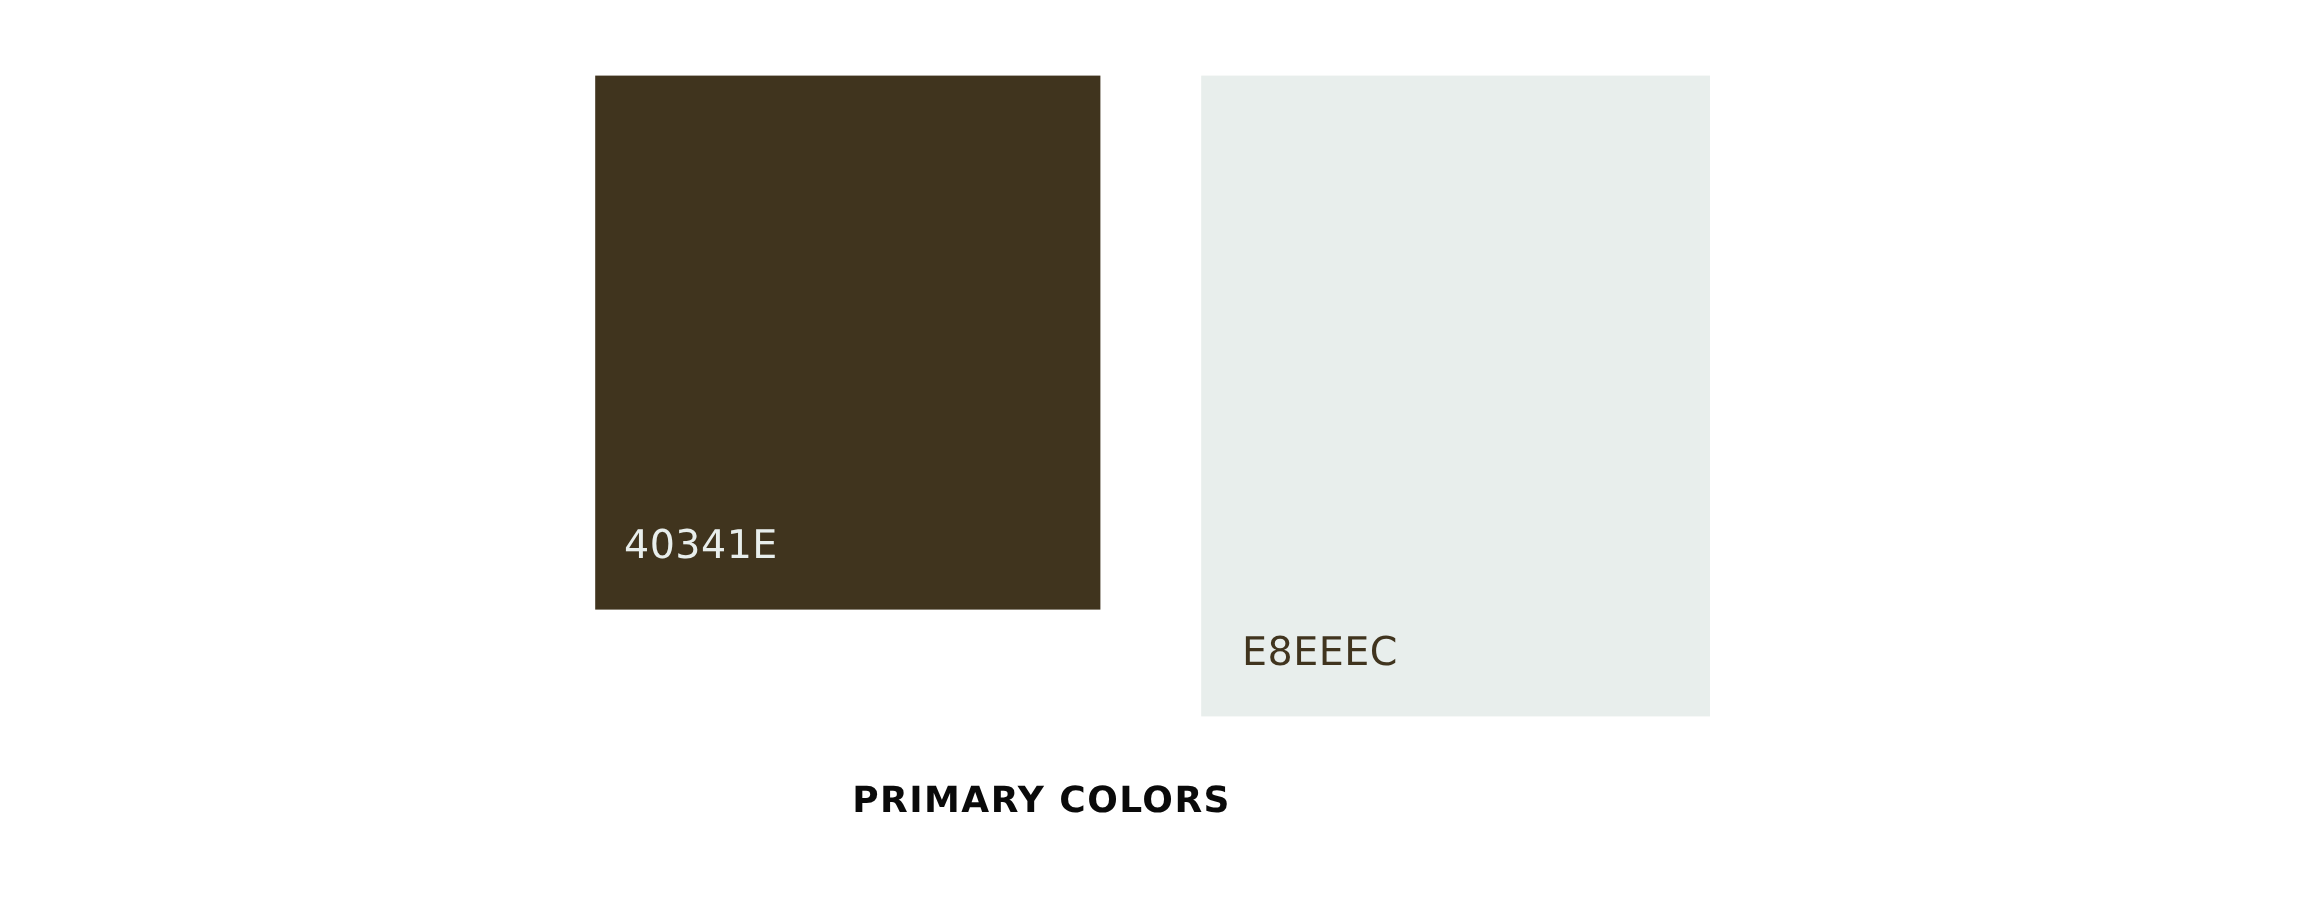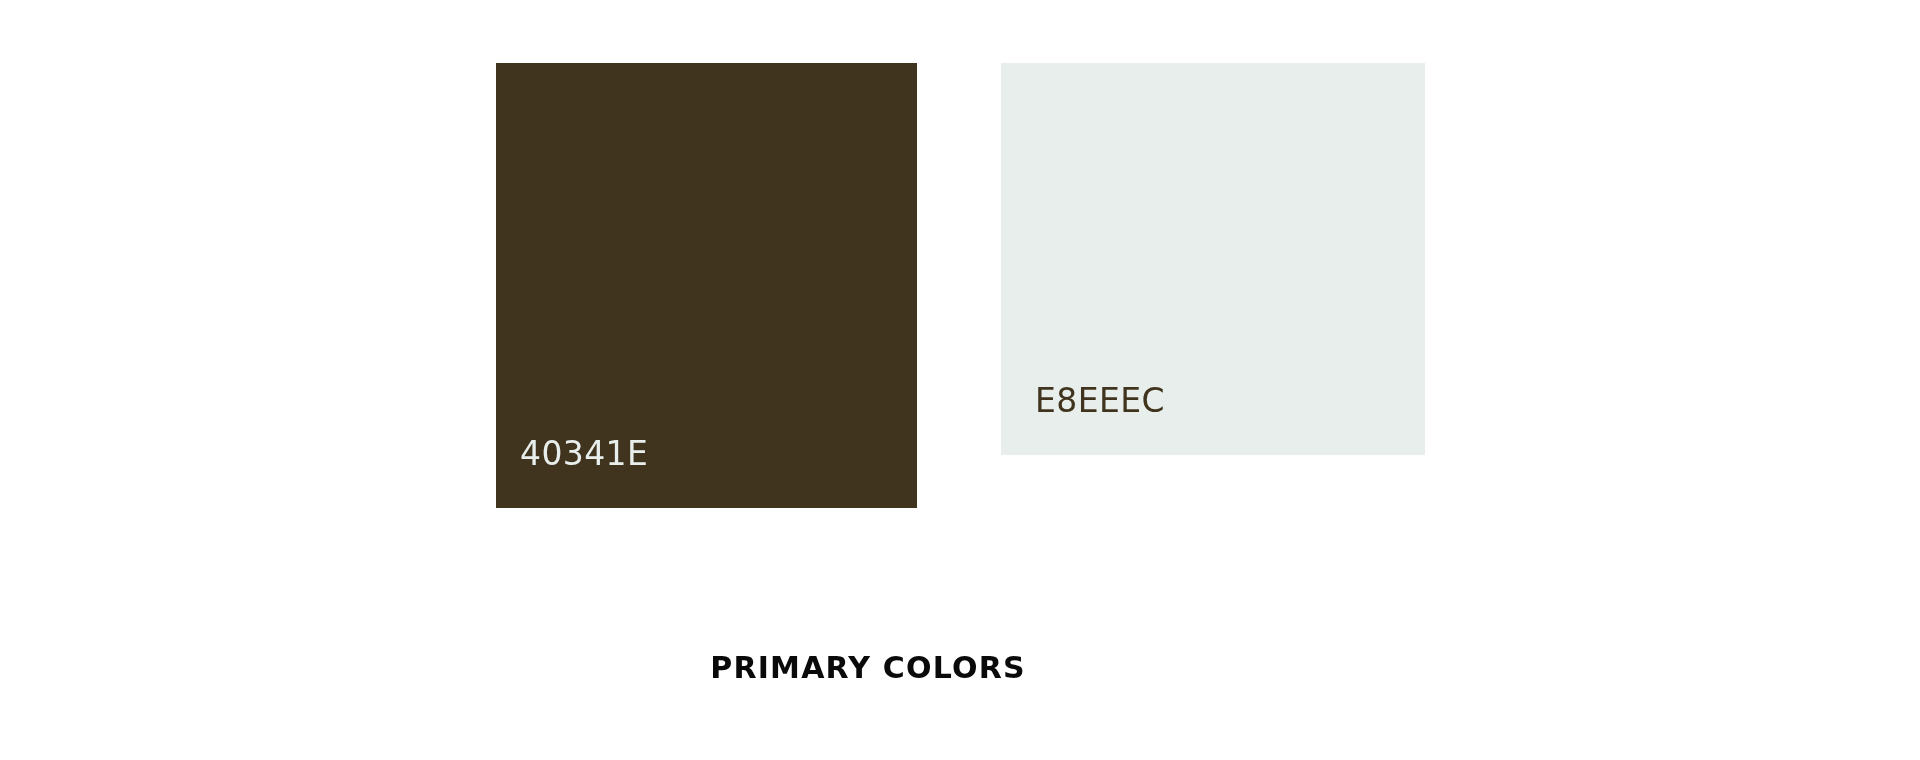--- a/index.html
+++ b/index.html
@@ -48,21 +48,21 @@
   #swatch-primary-dark .swatch-label {
     left: 24px;
     bottom: 38px;
     color: #E8EEEC;
   }
 
   #swatch-primary-light {
     left: 1001px;
     top: 63px;
     width: 424px;
-    height: 392px;
+    height: 534px;
     background: #E8EEEC;
   }
   #swatch-primary-light .swatch-label {
     left: 34px;
     bottom: 38px;
     color: #40341E;
   }
 
   #section-heading {
     position: absolute;

